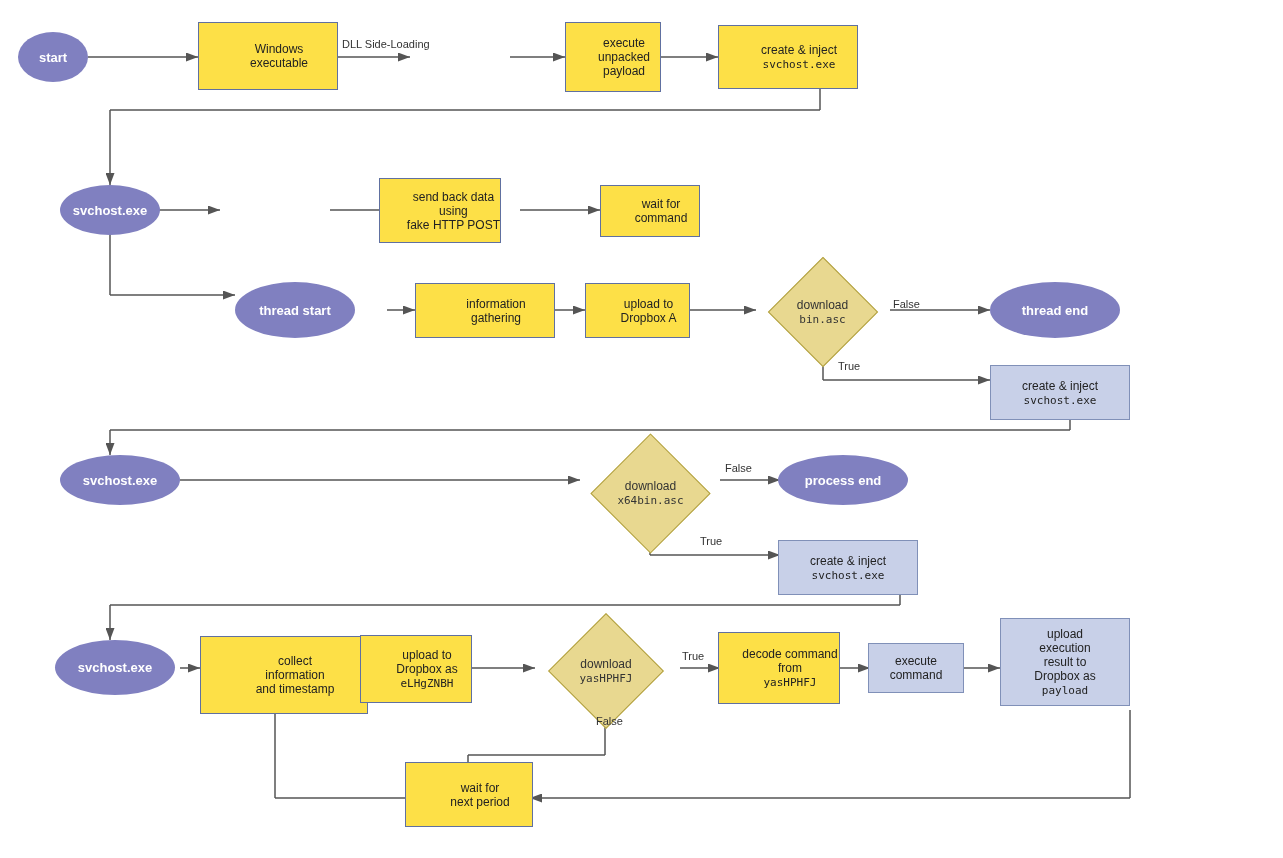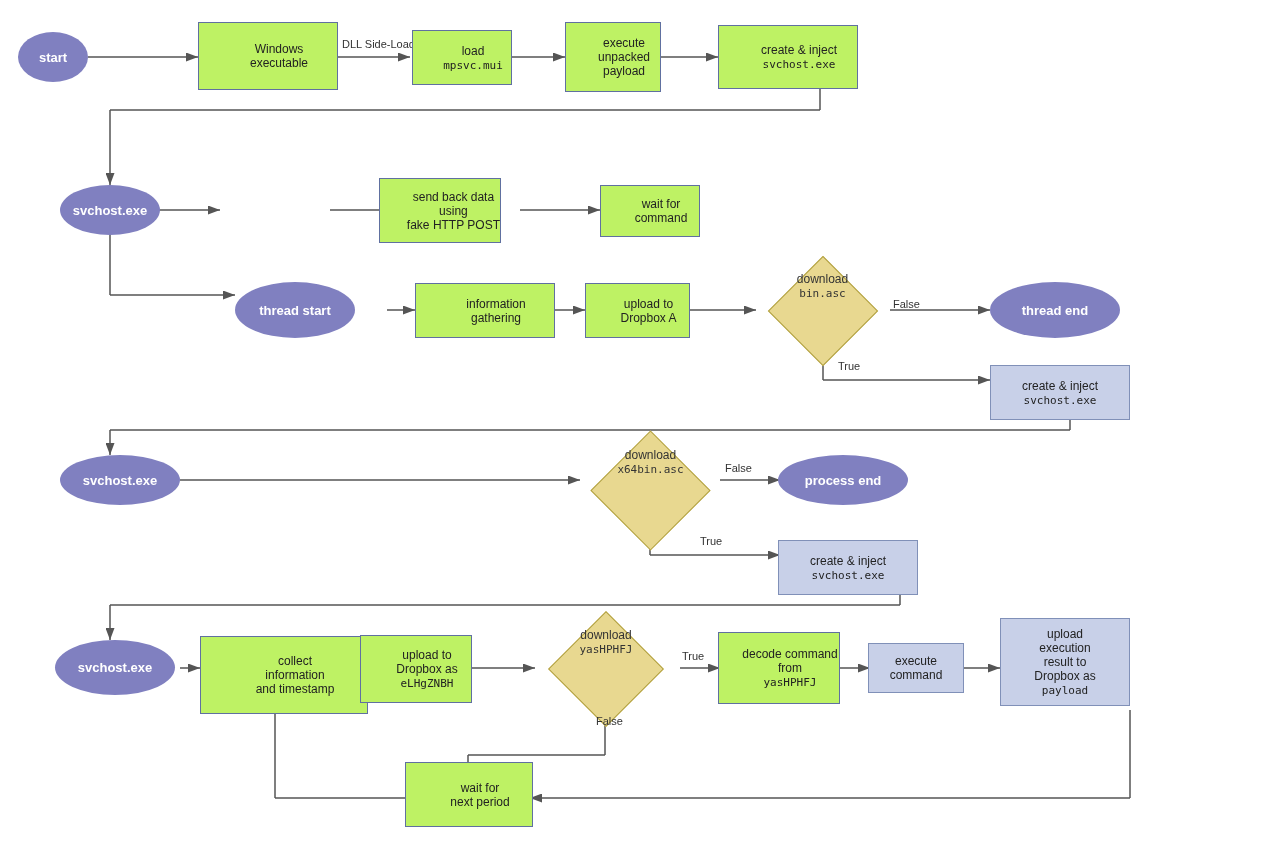--- a/index.html
+++ b/index.html
@@ -32,35 +32,36 @@
       text-align: center;
     }
     .oval {
       background: #8080c0;
       border-radius: 50%;
       color: #fff;
       font-weight: bold;
       font-size: 13px;
     }
     .rect {
-      background: #bef264;
+      background: #fde047;
       border: 1.5px solid #6070a0;
       color: #222;
       font-size: 12px;
       padding-left: 22px;
     }
     .rect-light {
       background: #c8d0e8;
       border: 1.5px solid #8090b8;
       color: #222;
       font-size: 12px;
     }
     .diamond-wrap {
       position: absolute;
       display: flex;
+      align-items: center;
       justify-content: center;
       text-decoration: underline;
     }
     .diamond {
       background: #e8d890;
       border: 1.5px solid #b0a040;
       transform: rotate(45deg);
     }
     .diamond-text {
       position: absolute;
@@ -164,23 +165,20 @@
 
   <div class="node rect" style="left:198px; top:22px; width:140px; height:68px;">
     <span style="white-space:pre-line;">Windows
 executable</span>
   </div>
 
   <div class="label" style="left:342px; top:38px;">
     <span>DLL Side-Loading</span>
   </div>
 
-  <div class="node rect" style="left:412px; top:30px; width:100px; height:55px;">
-    <span style="text-align:center;">load<br><code>mpsvc.mui</code></span>
-  </div>
 
   <div class="node rect" style="left:565px; top:22px; width:96px; height:70px;">
     <span style="text-align:center;">execute<br>unpacked<br>payload</span>
   </div>
 
   <div class="node rect" style="left:718px; top:25px; width:140px; height:64px;">
     <span style="text-align:center;">create &amp; inject<br><code>svchost.exe</code></span>
   </div>
 
   <div class="node oval" style="left:60px; top:185px; width:100px; height:50px;">

